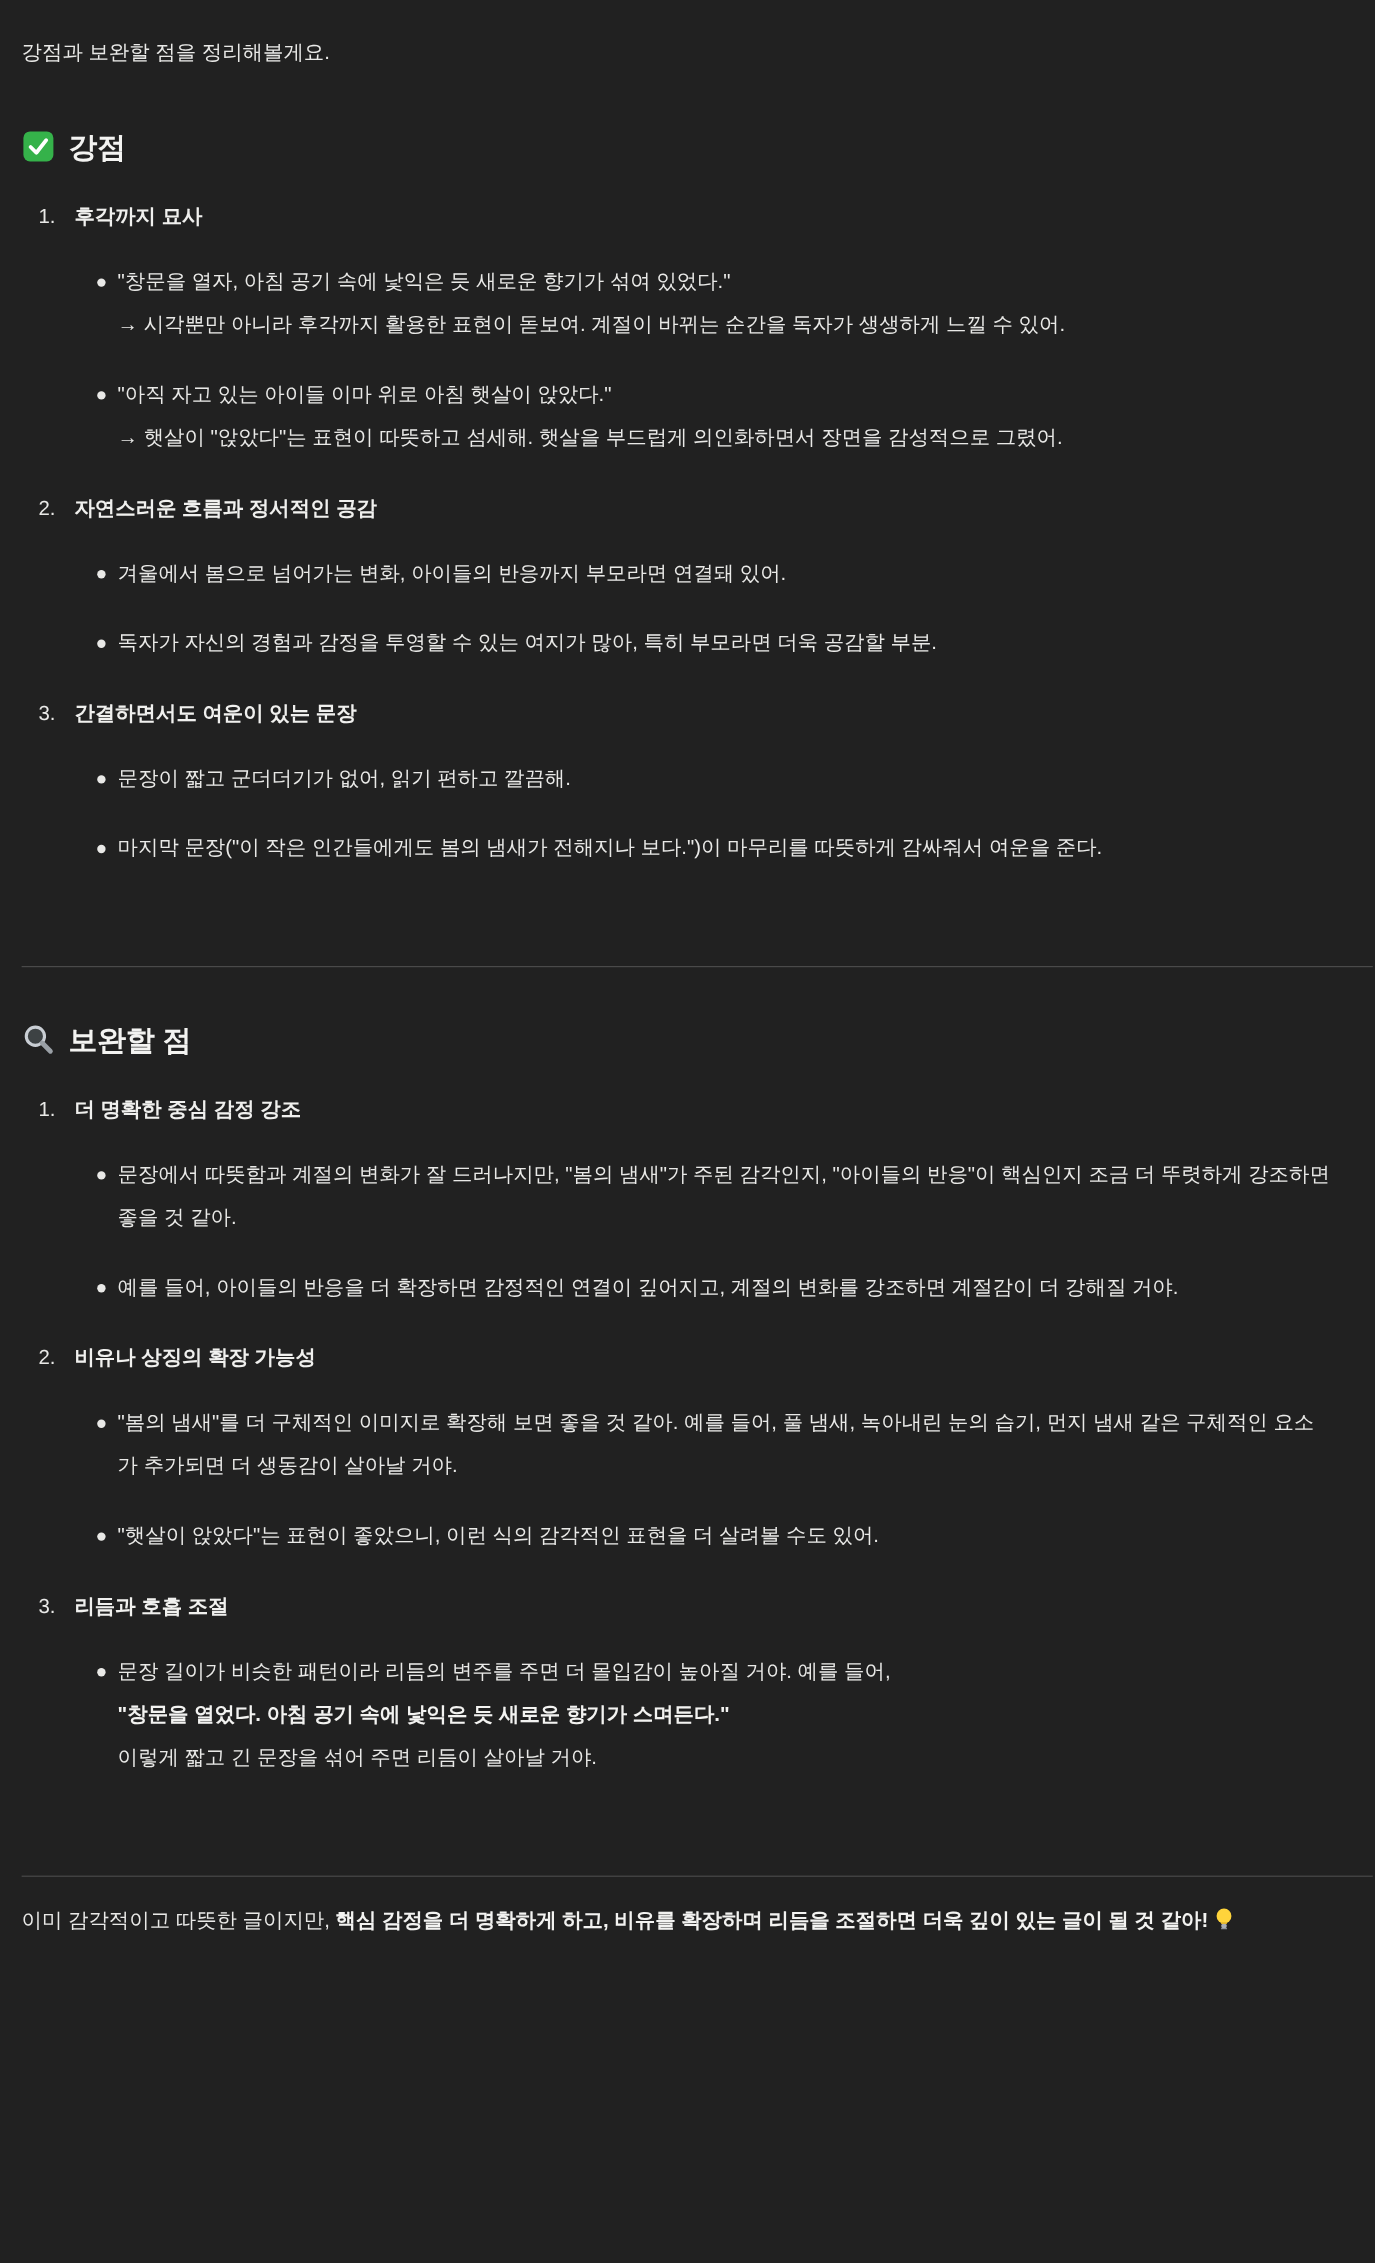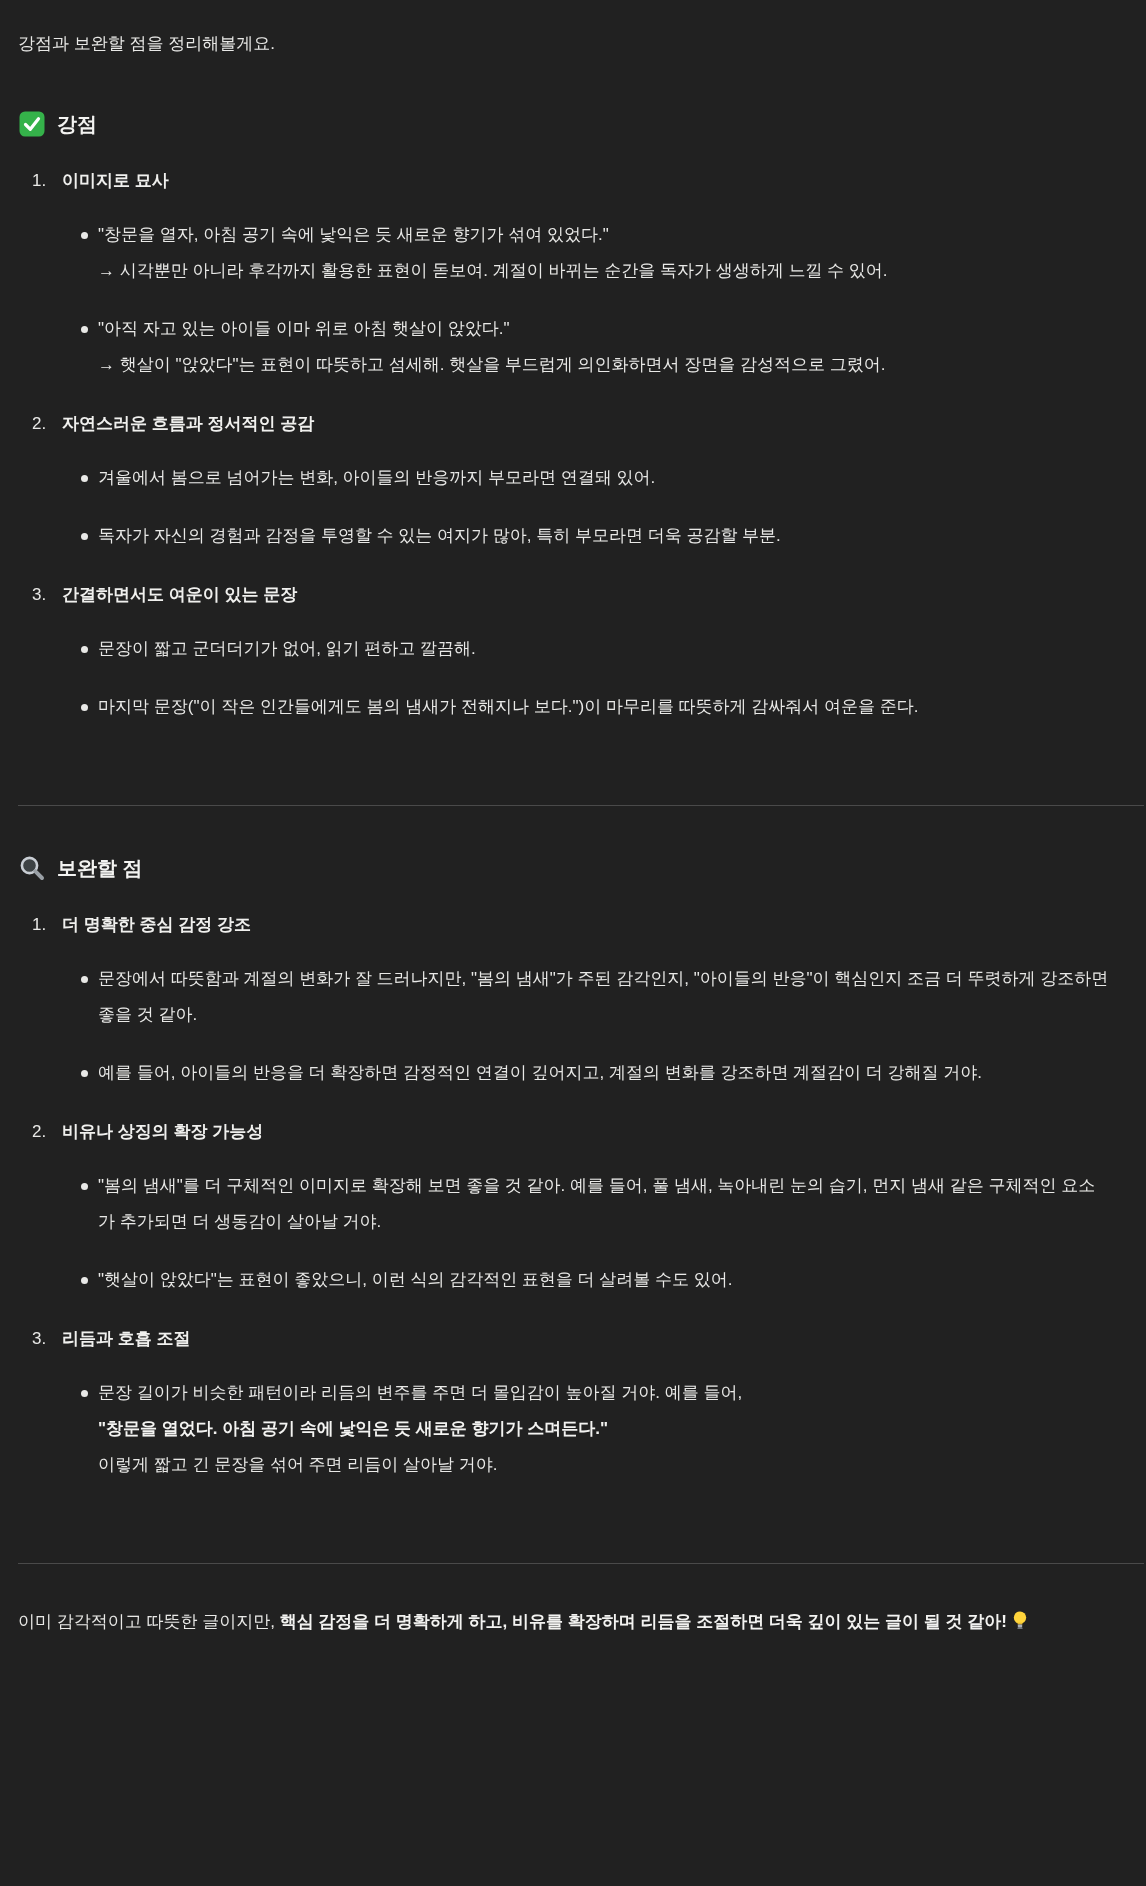--- a/index.html
+++ b/index.html
@@ -20,24 +20,24 @@
     line-height: 36px;
     margin: 0;
   }
   .divider {
     height: 1px;
     background: #4a4a4a;
     margin-top: 80px;
   }
   .sec-heading {
     display: flex;
-    align-items: center;
+    align-items: flex-start;
     gap: 11px;
     margin-top: 46px;
-    font-size: 20px;
+    font-size: 24px;
     font-weight: bold;
     color: #f3f3f1;
     line-height: 32px;
   }
   .divider + .sec-heading { }
   .sec-icon { display: inline-flex; width: 28px; height: 28px; flex: 0 0 auto; }
   .sec-icon svg { width: 100%; height: 100%; }
   .item-head {
     display: flex;
     margin-top: 27px;
@@ -62,21 +62,21 @@
     position: absolute;
     left: -17px;
     top: 15px;
     width: 7px;
     height: 7px;
     border-radius: 50%;
     background: #e9e9e7;
   }
   .bullet-line { line-height: 36px; }
   .summary-text {
-    margin: 40px 0 0 0;
+    margin: 19px 0 0 0;
     line-height: 36px;
     max-width: 1112px;
   }
   .summary-text strong, .bullet-line strong { color: #f3f3f1; }
   .inline-icon { display: inline-block; width: 20px; height: 20px; vertical-align: -3px; margin-left: 3px; }
   .inline-icon svg { width: 100%; height: 100%; }
 </style>
 </head>
 <body>
 
@@ -88,21 +88,21 @@
         <span class="sec-icon">
           <svg viewBox="0 0 28 28">
             <rect x="1.5" y="1.5" width="25" height="25" rx="5.5" fill="#35b24a"></rect>
             <path d="M7.5 14.5 L12.3 19.3 L20.5 8.8" stroke="#ffffff" stroke-width="3.2" fill="none" stroke-linecap="round" stroke-linejoin="round"></path>
           </svg>
         </span>
         <span>강점</span>
       </div>
       <div class="item-head">
         <span class="item-num">1.</span>
-        <span class="item-title">이미지로 묘사</span>
+        <span class="item-title">후각까지 묘사</span>
       </div>
       <ul class="bullets">
         <li class="bullet">
           <div class="bullet-line">"창문을 열자, 아침 공기 속에 낯익은 듯 새로운 향기가 섞여 있었다."</div>
           <div class="bullet-line">→ 시각뿐만 아니라 후각까지 활용한 표현이 돋보여. 계절이 바뀌는 순간을 독자가 생생하게 느낄 수 있어.</div>
         </li>
         <li class="bullet">
           <div class="bullet-line">"아직 자고 있는 아이들 이마 위로 아침 햇살이 앉았다."</div>
           <div class="bullet-line">→ 햇살이 "앉았다"는 표현이 따뜻하고 섬세해. 햇살을 부드럽게 의인화하면서 장면을 감성적으로 그렸어.</div>
         </li>

